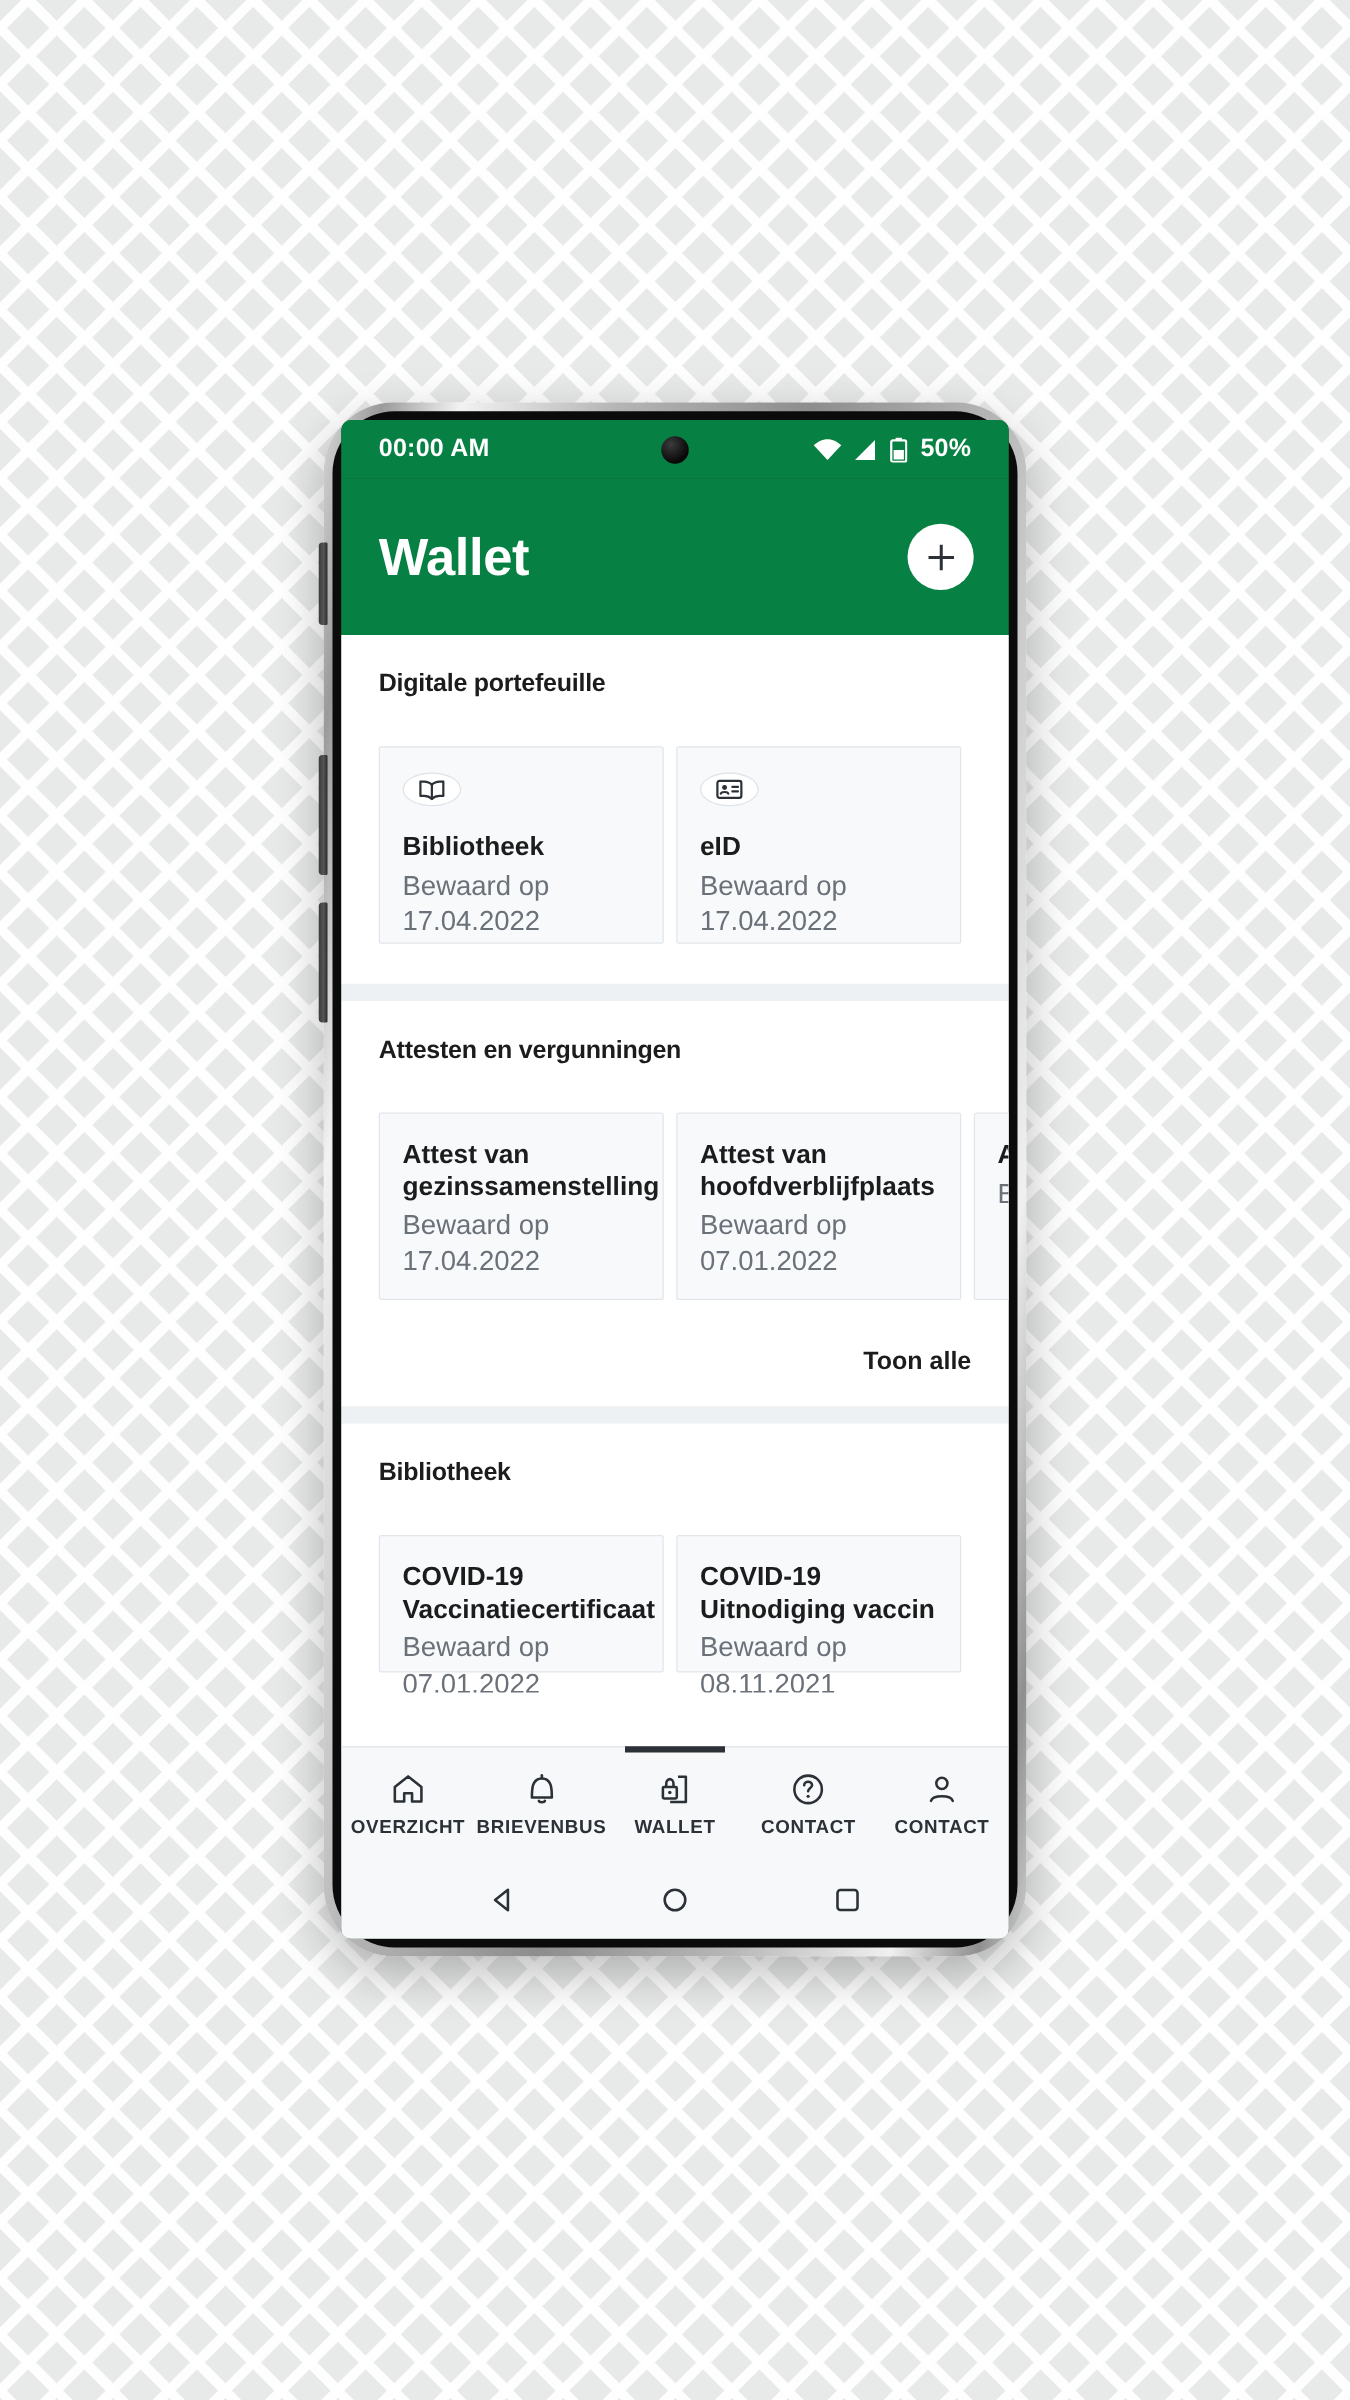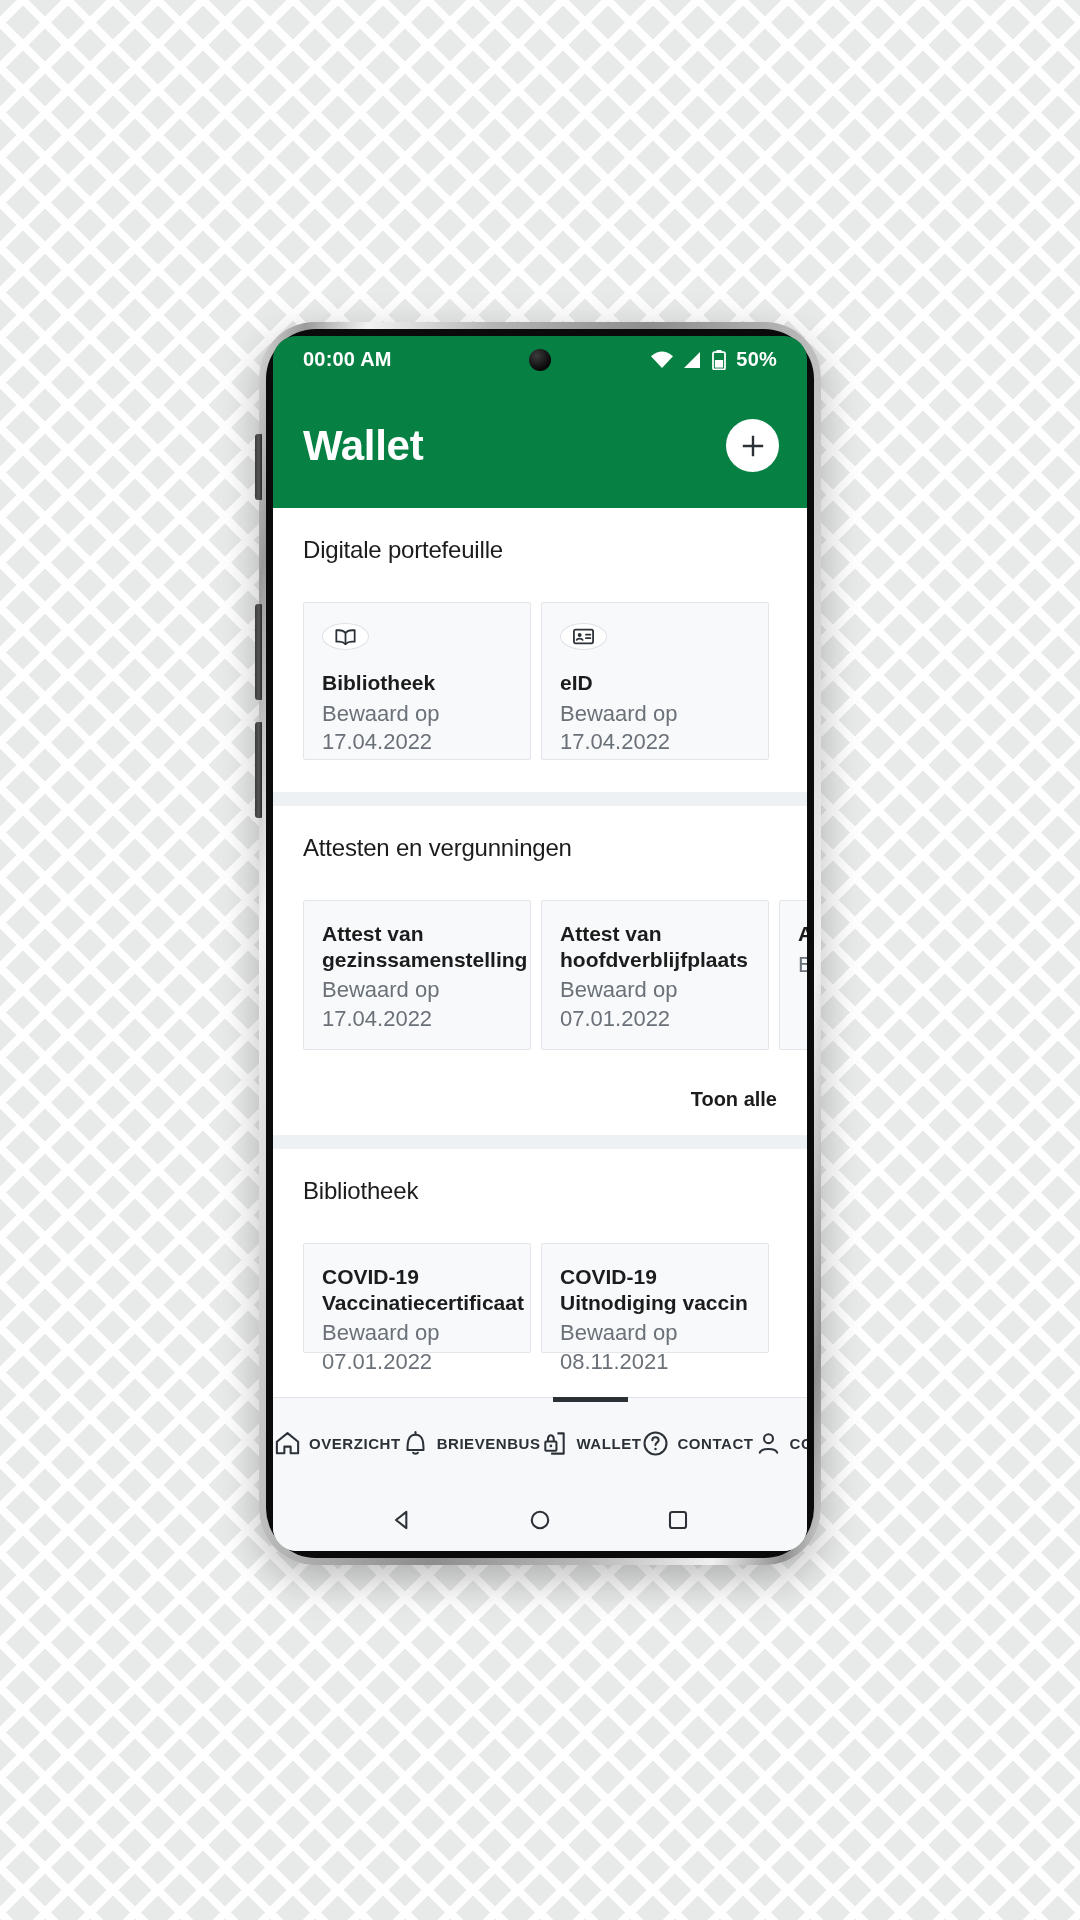--- a/index.html
+++ b/index.html
@@ -53,21 +53,21 @@
   .phone-bezel {
     position: absolute;
     left: 7px; top: 7px; right: 7px; bottom: 7px;
     border-radius: 50px;
     background: #0b0b0b;
   }
 
   .screen {
     position: absolute;
     left: 14px; top: 14px; right: 14px; bottom: 14px;
-    border-radius: 24px;
+    border-radius: 8px;
     background: #14532d;
     overflow: hidden;
     display: flex;
     flex-direction: column;
   }
 
   
   .side-btn {
     position: absolute;
     left: -4px;
@@ -149,22 +149,22 @@
     overflow: hidden;
     display: flex;
     flex-direction: column;
   }
 
   .section {
     background: #ffffff;
     padding: 28px 0 16px 0;
   }
   .section-title {
-    font-size: 24px;
-    font-weight: 400;
+    font-size: 20px;
+    font-weight: 700;
     color: #1c1c1c;
     padding: 0 30px;
     margin-bottom: 22px;
     letter-spacing: -0.2px;
   }
 
   .card-row {
     display: flex;
     gap: 10px;
     padding: 16px 30px;
@@ -237,21 +237,21 @@
   .bottom-nav {
     background: #f6f8fa;
     border-top: 1px solid #dfe3e7;
     display: flex;
     flex: none;
     height: 92px;
   }
   .nav-item {
     flex: 1;
     display: flex;
-    flex-direction: row;
+    flex-direction: column;
     align-items: center;
     justify-content: center;
     gap: 7px;
     position: relative;
     cursor: pointer;
   }
   .nav-item.active::before {
     content: "";
     position: absolute;
     top: -1px;

